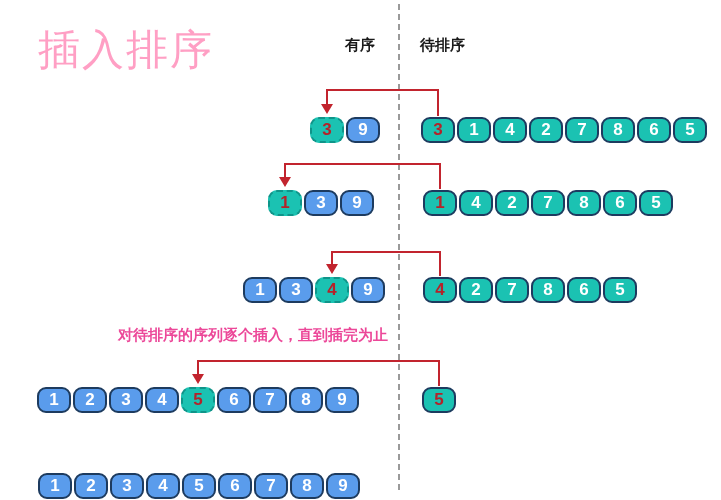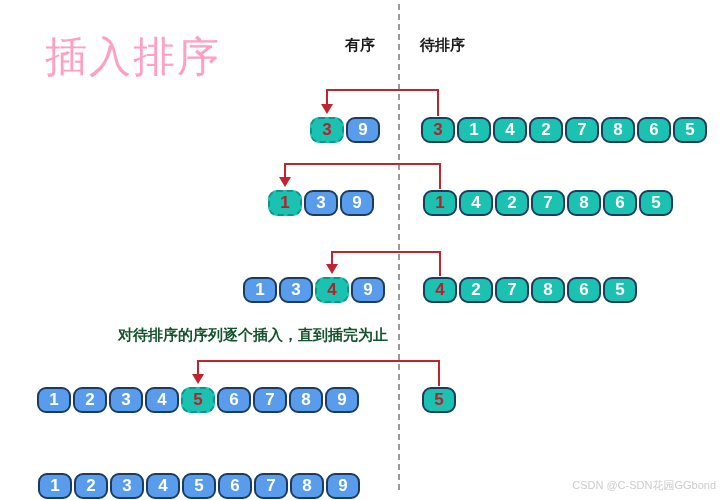--- a/index.html
+++ b/index.html
@@ -9,21 +9,21 @@
     width: 721px;
     height: 500px;
     background: #ffffff;
     overflow: hidden;
     font-family: "Liberation Sans", sans-serif;
   }
   .title {
     position: absolute;
     left: 38px;
     top: 22px;
-    margin: 7px;
+    margin: 0;
     font-family: "DejaVu Serif", serif;
     font-weight: 400;
     font-size: 42px;
     letter-spacing: 2px;
     color: var(--title_pink);
     white-space: nowrap;
   }
   .hdr {
     position: absolute;
     top: 36px;
@@ -69,21 +69,21 @@
     position: absolute;
     width: 0; height: 0;
     border-left: 6px solid transparent;
     border-right: 6px solid transparent;
     border-top: 10px solid var(--arrow);
   }
   .caption {
     position: absolute;
     font-size: 15px;
     font-weight: bold;
-    color: #14532d;
+    color: #ec4899;
     white-space: nowrap;
   }
   .caption.cap1 { left: 118px; top: 326px; }
   .caption.cap2 { left: 186px; top: 430px; }
   .watermark {
     position: absolute;
     right: 5px;
     top: 478px;
     font-size: 11px;
     color: var(--watermark_gray);
@@ -169,14 +169,13 @@
         <div class="box blue" style="left: 110px; top: 473px;">3</div>
         <div class="box blue" style="left: 146px; top: 473px;">4</div>
         <div class="box blue" style="left: 182px; top: 473px;">5</div>
         <div class="box blue" style="left: 218px; top: 473px;">6</div>
         <div class="box blue" style="left: 254px; top: 473px;">7</div>
         <div class="box blue" style="left: 290px; top: 473px;">8</div>
         <div class="box blue" style="left: 326px; top: 473px;">9</div>
       </div>
     </div>
   <div class="caption cap1">对待排序的序列逐个插入，直到插完为止</div>
-  <div class="watermark">CSDN @C-SDN花园GGbond</div>
 </div>
 
 </body></html>

